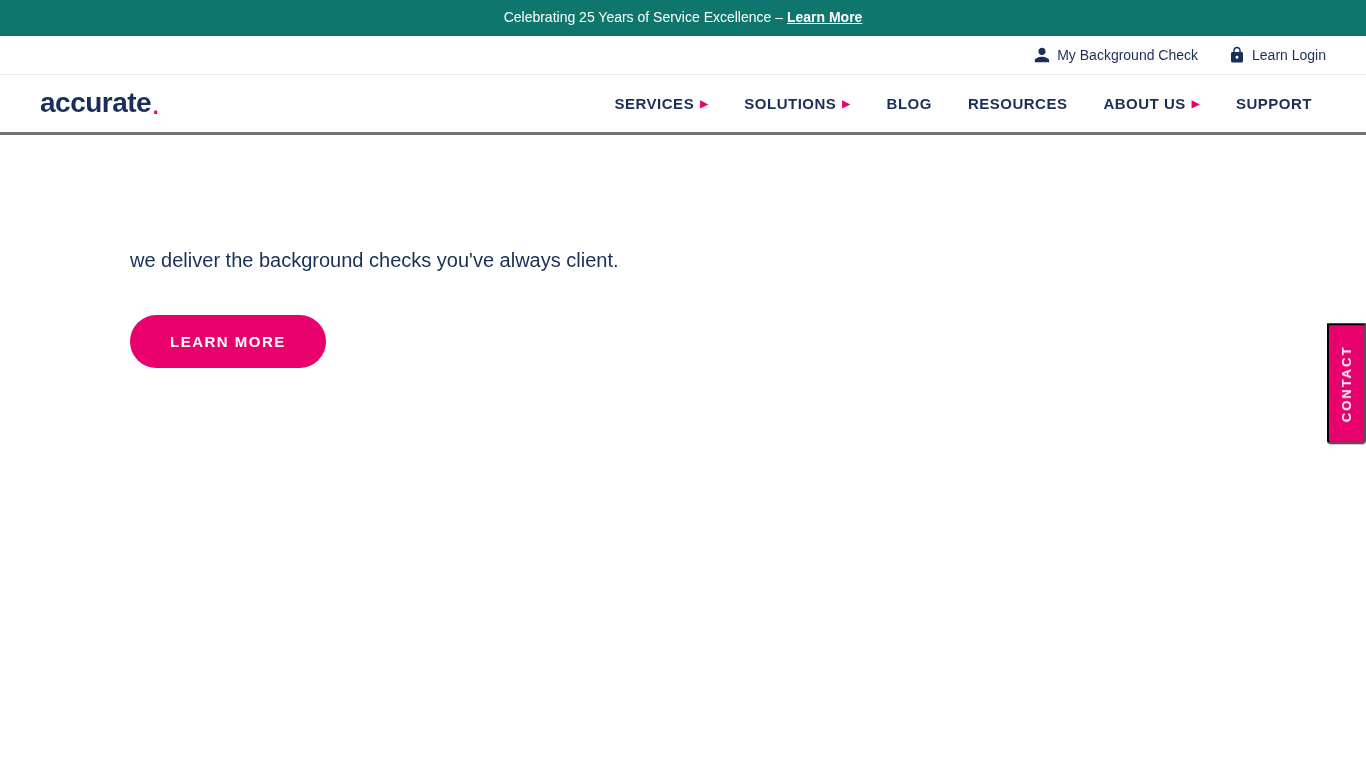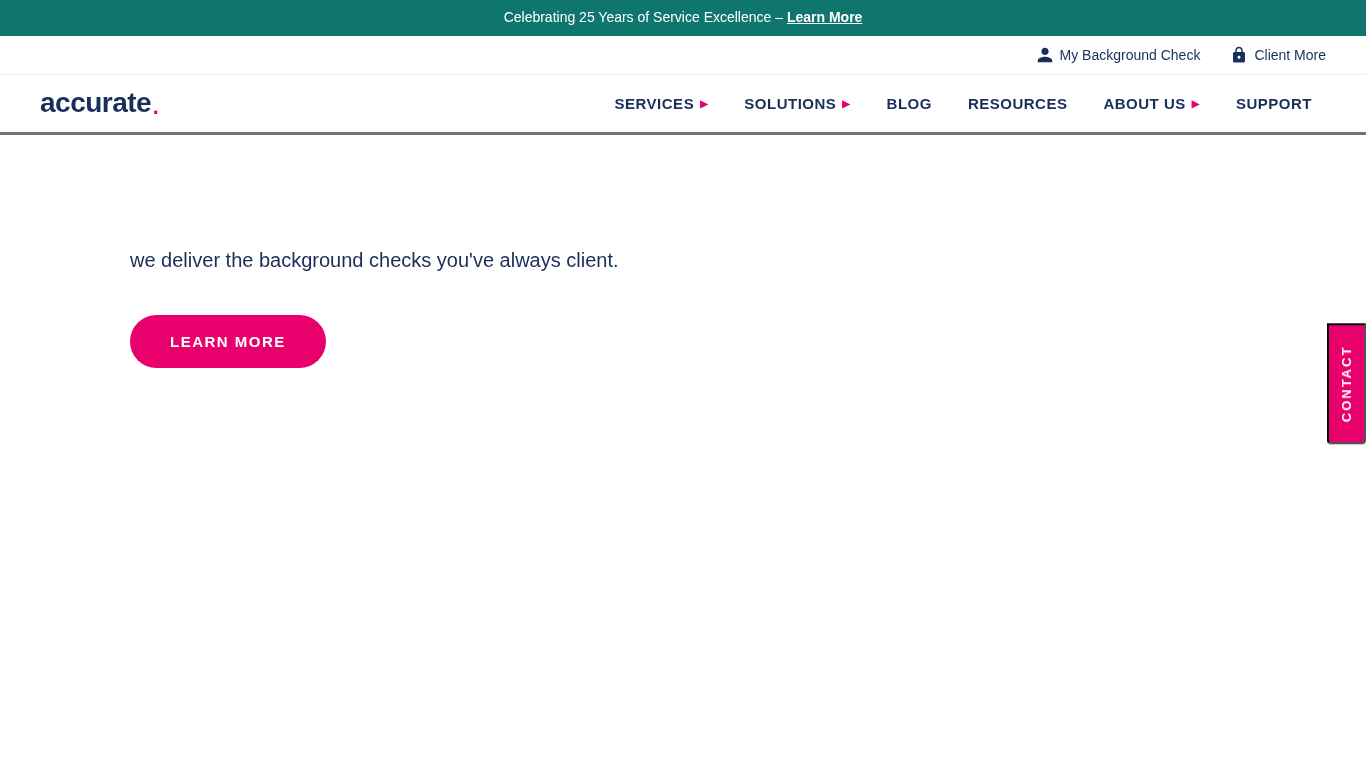--- a/index.html
+++ b/index.html
@@ -185,21 +185,21 @@
   <a class="utility-nav-item">
     <svg class="icon-svg" viewBox="0 0 24 24" xmlns="http://www.w3.org/2000/svg">
       <path d="M12 12c2.7 0 4.8-2.1 4.8-4.8S14.7 2.4 12 2.4 7.2 4.5 7.2 7.2 9.3 12 12 12zm0 2.4c-3.2 0-9.6 1.6-9.6 4.8v2.4h19.2v-2.4c0-3.2-6.4-4.8-9.6-4.8z"></path>
     </svg>
     <span>My Background Check</span>
   </a>
   <a class="utility-nav-item">
     <svg class="icon-svg" viewBox="0 0 24 24" xmlns="http://www.w3.org/2000/svg">
       <path d="M18 8h-1V6c0-2.76-2.24-5-5-5S7 3.24 7 6v2H6c-1.1 0-2 .9-2 2v10c0 1.1.9 2 2 2h12c1.1 0 2-.9 2-2V10c0-1.1-.9-2-2-2zm-6 9c-1.1 0-2-.9-2-2s.9-2 2-2 2 .9 2 2-.9 2-2 2zm3.1-9H8.9V6c0-1.71 1.39-3.1 3.1-3.1 1.71 0 3.1 1.39 3.1 3.1v2z"></path>
     </svg>
-    <span>Client More</span>
+    <span>Learn Login</span>
   </a>
 </div>
 
 <header class="main-header">
   <div class="logo">
     <span class="logo-text">accurate</span>
       <span class="logo-dot">.</span>
   </div>
   <nav class="main-nav">
     <a class="nav-item">

